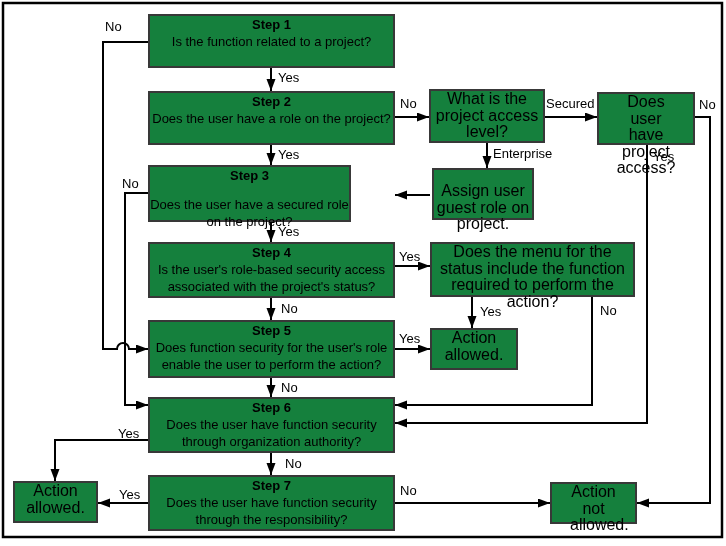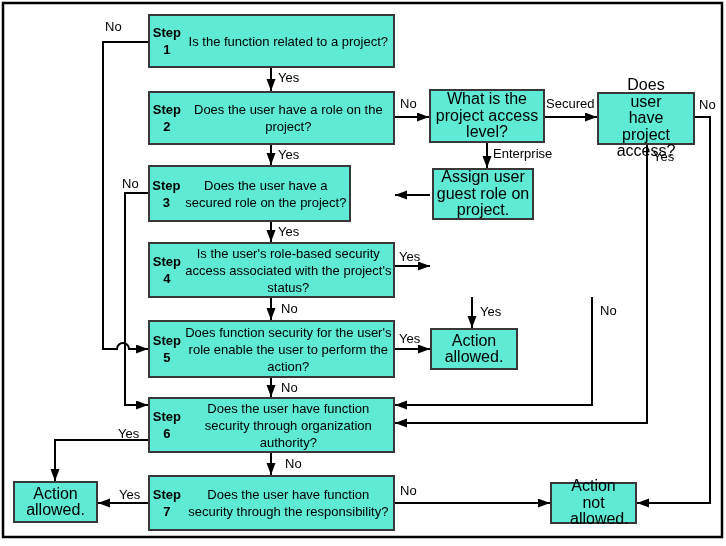--- a/index.html
+++ b/index.html
@@ -8,25 +8,26 @@
     width:726px;height:546px;
     background:#ffffff;
     font-family:"Liberation Sans", sans-serif;
     color:#000;
     overflow:hidden;
   }
   #connectors{position:absolute;left:0;top:0;width:726px;height:546px;}
   .box{
     position:absolute;
     box-sizing:border-box;
-    background:#5eead4;
+    background:#15803d;
     border:2px solid #383838;
     display:flex;
+    flex-direction:column;
     align-items:center;
-    justify-content:center;
+    justify-content:flex-start;
     text-align:center;
     font-size:13px;
     line-height:17px;
   }
   .box.small{font-size:16px;line-height:16.5px;border-width:2px;}
   .box-title{font-weight:bold;}
   .box-text{width:100%;}
   .box-text.w232{max-width:232px;margin:12px auto;}
   .edge-label{
     position:absolute;
@@ -129,20 +130,23 @@
   </div>
 
   <div class="box small" style="left:597px;top:92px;width:98px;height:53px;padding:0 15px">
     <div class="box-text">Does user have project access?</div>
   </div>
 
   <div class="box small" style="left:432px;top:168px;width:102px;height:52px;padding:13px 1px">
     <div class="box-text">Assign user guest role on project.</div>
   </div>
 
+  <div class="box small" style="left:430px;top:242px;width:205px;height:55px;padding:0 2px">
+    <div class="box-text">Does the menu for the status include the function required to perform the action?</div>
+  </div>
 
   <div class="box small" style="left:430px;top:328px;width:88px;height:42px;padding:0 4px">
     <div class="box-text">Action allowed.</div>
   </div>
 
   <div class="box small" style="left:13px;top:481px;width:85px;height:42px;padding:0 4px">
     <div class="box-text">Action allowed.</div>
   </div>
 
   <div class="box small" style="left:550px;top:482px;width:87px;height:42px;padding:0 18px">

